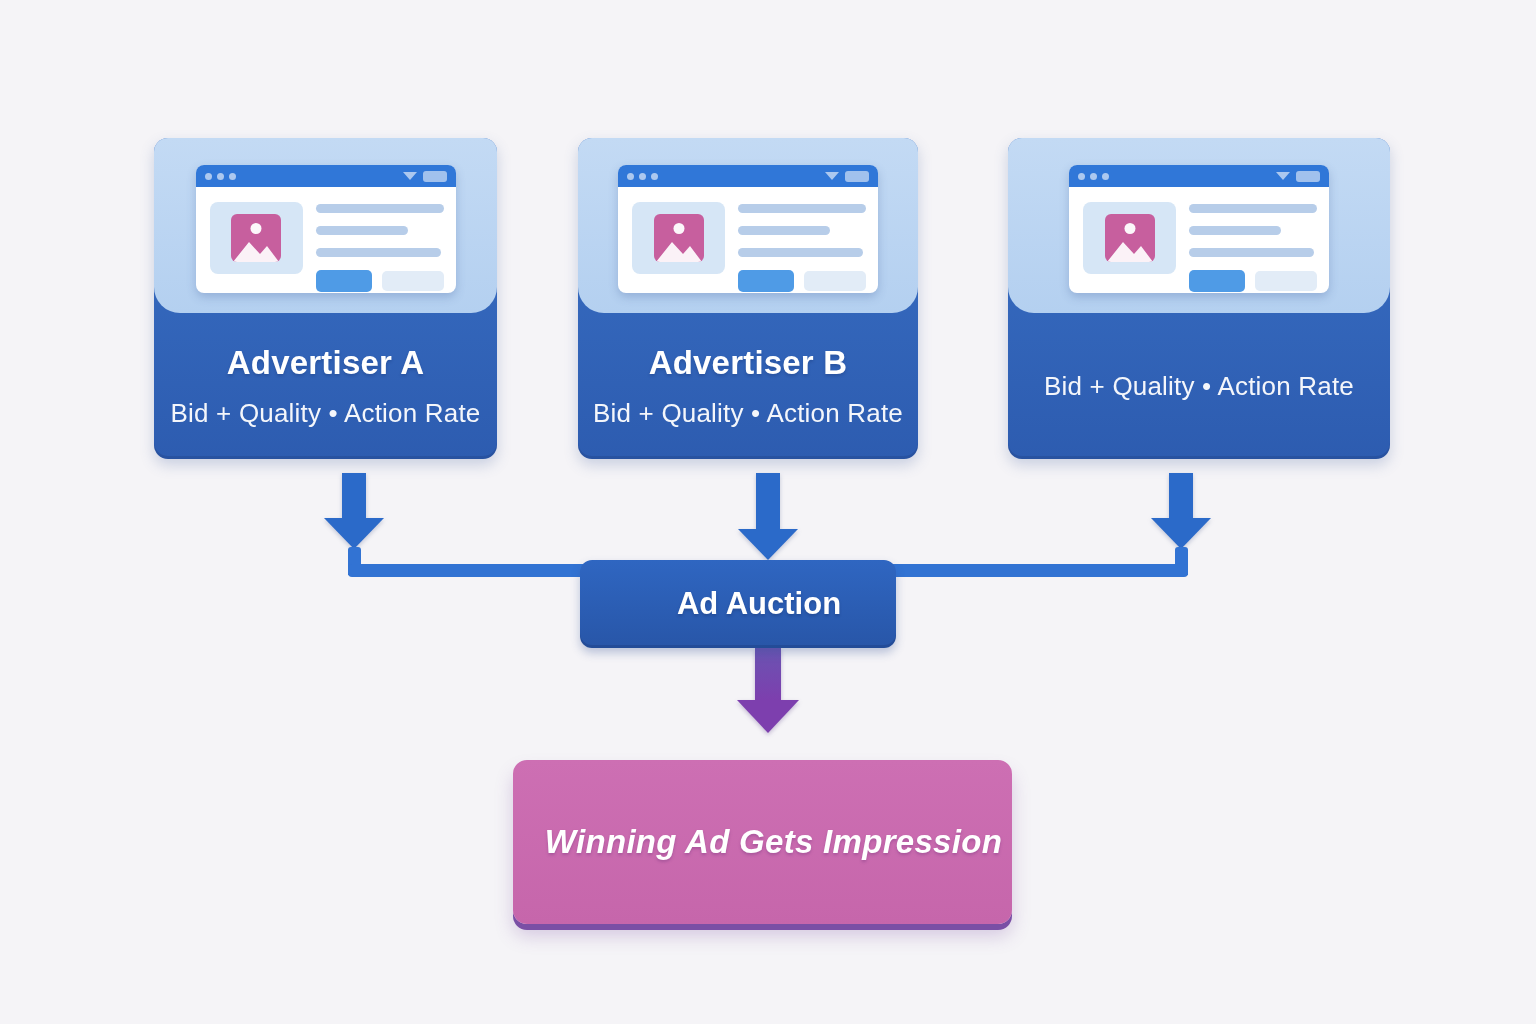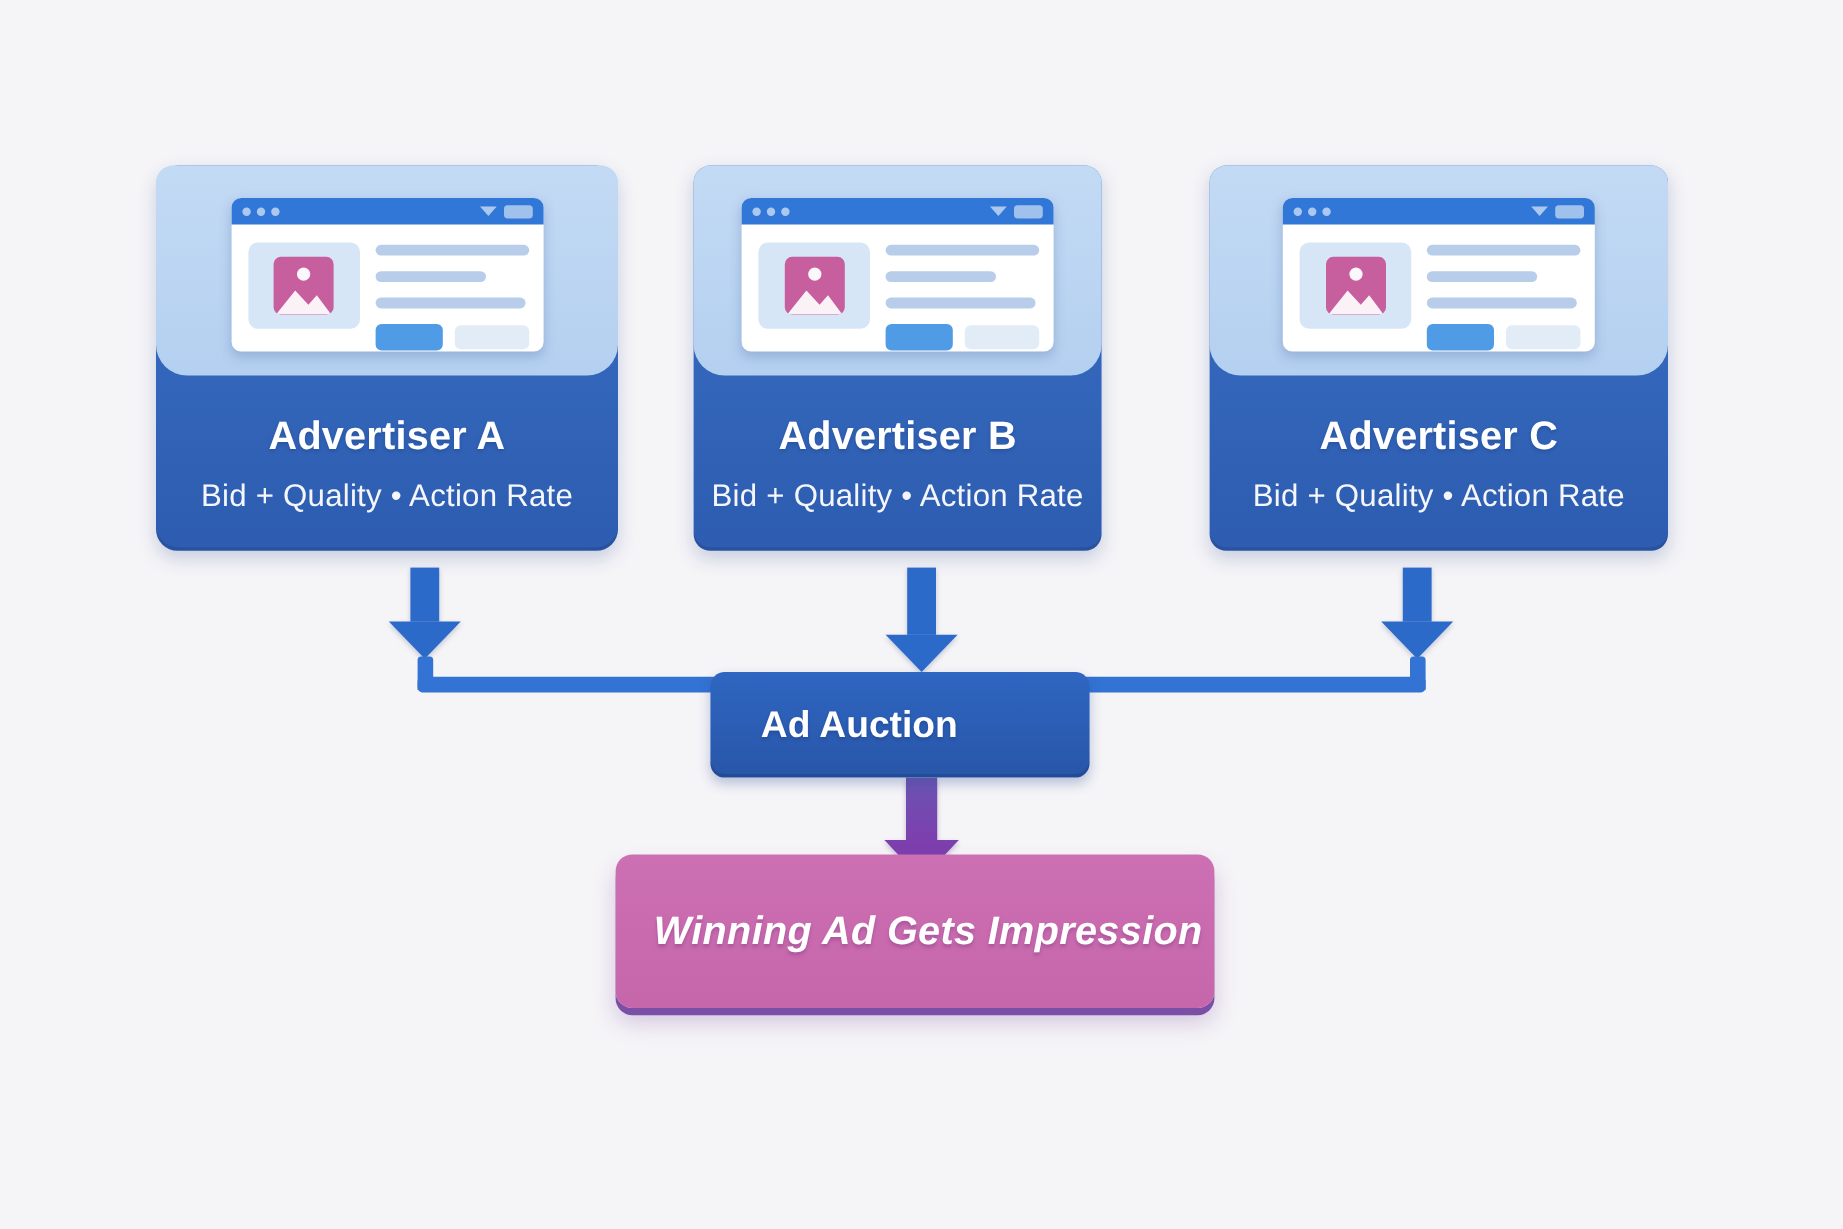--- a/index.html
+++ b/index.html
@@ -38,21 +38,21 @@
     overflow:hidden;
   }
 
   
   .adv-card{
     position:absolute;top:138px;height:321px;
     background:linear-gradient(180deg,var(--card-body) 0%,var(--card-body-dark) 100%);
     border-radius:14px;
     box-shadow:0 6px 14px rgba(70,100,160,.25), inset 0 -3px 0 rgba(20,40,90,.18);
   }
-  .card-a{left:130px;width:385px;border-radius:18px;}
+  .card-a{left:154px;width:343px;}
   .card-b{left:578px;width:340px;}
   .card-c{left:1008px;width:382px;}
 
   .card-header{
     position:absolute;top:0;left:0;right:0;height:175px;
     background:linear-gradient(180deg,var(--card-header-light) 0%,var(--card-header) 100%);
     border-radius:14px 14px 26px 26px;
   }
 
   
@@ -129,42 +129,42 @@
   .connector-line{
     position:absolute;left:348px;top:564px;width:840px;height:13px;
     background:var(--connector-blue);border-radius:4px;z-index:1;
   }
   .stub{position:absolute;width:13px;top:547px;height:28px;background:var(--connector-blue);z-index:1;}
   .stub-left{left:348px;border-radius:3px 3px 0 0;}
   .stub-right{left:1175px;border-radius:3px 3px 0 0;}
 
   
   .auction-box{
-    position:absolute;left:592px;top:560px;width:316px;height:88px;z-index:2;
+    position:absolute;left:580px;top:560px;width:316px;height:88px;z-index:2;
     background:linear-gradient(180deg,var(--auction-box) 0%,var(--auction-box-dark) 100%);
     border-radius:12px;
     box-shadow:0 5px 10px rgba(50,80,150,.3), inset 0 -3px 0 rgba(20,40,90,.22);
-    display:flex;align-items:center;justify-content:flex-start;padding-left:42px;
+    display:flex;align-items:center;justify-content:center;padding-left:42px;
   }
   .auction-label{color:var(--text-white);font-size:31px;font-weight:bold;
     text-shadow:0 2px 3px rgba(20,40,90,.3);}
 
   
   .arrow-purple{position:absolute;left:737px;top:648px;width:62px;
     display:flex;flex-direction:column;align-items:center;z-index:1;
     filter:drop-shadow(0 2px 2px rgba(80,50,130,.3));}
   .arrow-purple .shaft{width:26px;height:52px;
     background:linear-gradient(180deg,var(--arrow-purple-top),var(--arrow-purple-bottom));}
   .arrow-purple .head{width:0;height:0;
     border-left:31px solid transparent;border-right:31px solid transparent;
     border-top:33px solid var(--arrow-purple-bottom);}
 
   
   .result-box{
-    position:absolute;left:513px;top:712px;width:499px;height:128px;z-index:2;
+    position:absolute;left:513px;top:760px;width:499px;height:164px;z-index:2;
     background:linear-gradient(180deg,var(--result-pink-light) 0%,var(--result-pink) 100%);
     border-radius:14px;
     box-shadow:0 6px 0 var(--result-shadow), 0 12px 18px rgba(120,70,160,.25);
     display:flex;align-items:center;justify-content:center;padding-left:22px;
   }
   .result-label{color:var(--text-white);font-size:33px;font-weight:bold;font-style:italic;
     letter-spacing:.3px;text-shadow:0 2px 3px rgba(110,50,120,.35);}
 </style>
 </head>
 <body>
@@ -282,21 +282,20 @@
             <div class="text-line line-3"></div>
             <div class="cta-row">
               <div class="cta-primary"></div>
               <div class="cta-secondary"></div>
             </div>
           </div>
         </div>
       </div>
     </div>
     <div class="card-text">
-      <div class="card-title">Advertiser C</div>
       <div class="card-subtitle">Bid + Quality • Action Rate</div>
     </div>
   </div>
 
   <div class="arrow-blue arrow-a">
     <div class="shaft"></div>
     <div class="head"></div>
   </div>
   <div class="arrow-blue arrow-b">
     <div class="shaft"></div>

